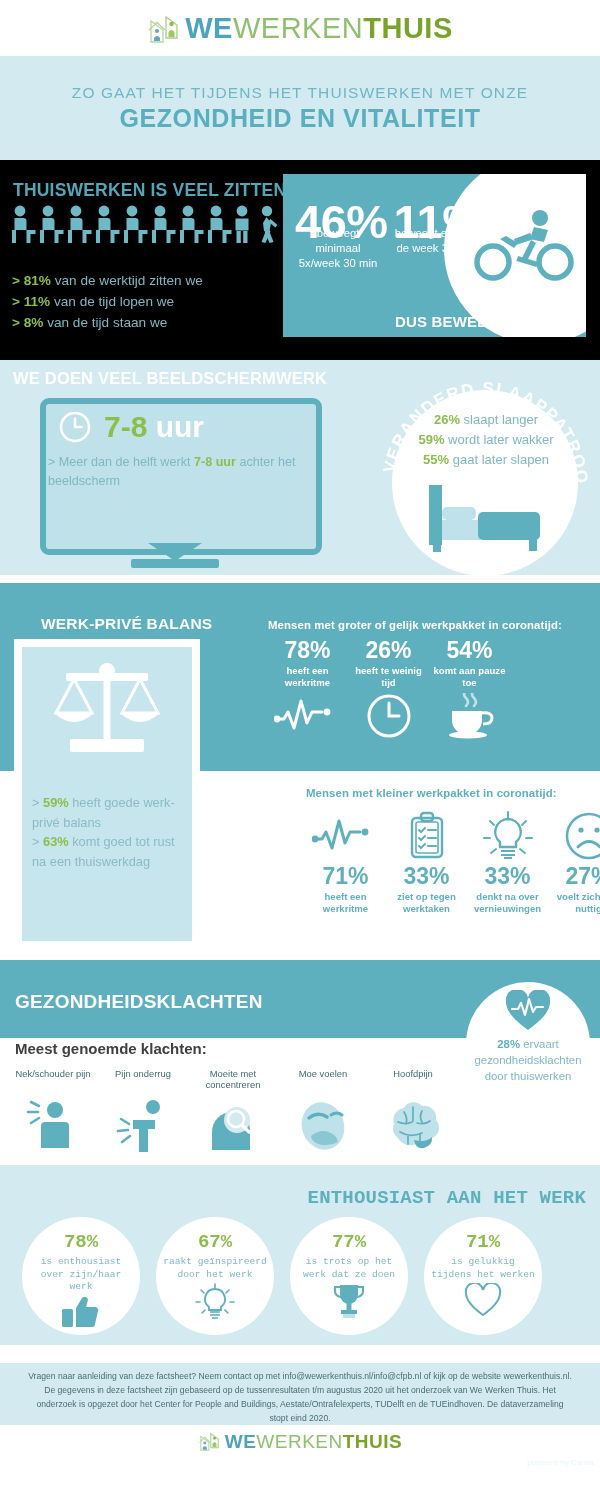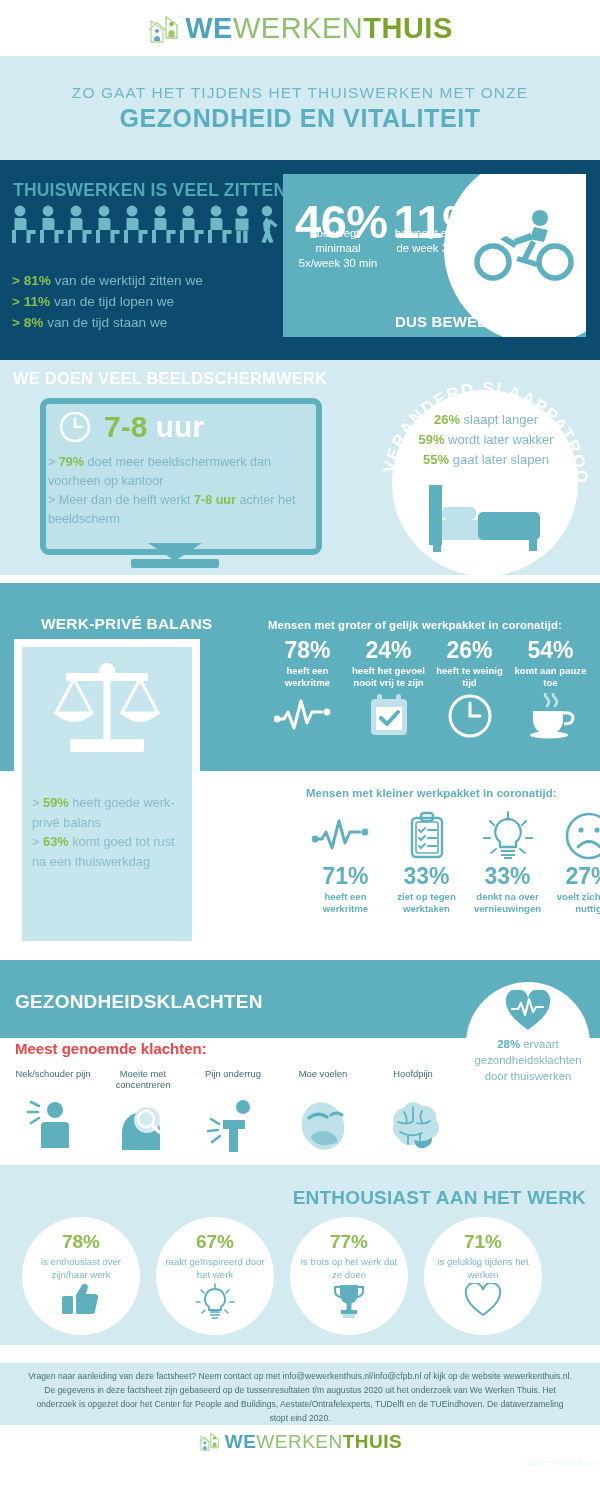--- a/index.html
+++ b/index.html
@@ -27,21 +27,21 @@
 
   #header{height:56px;display:flex;align-items:center;justify-content:center;background:#fff;}
 
   
   #title-band{background:#d3ebf0;height:104px;display:flex;flex-direction:column;
     align-items:center;justify-content:center;}
   #title-band .sub{color:#6fb7c6;font-size:15.5px;letter-spacing:1.1px;margin-bottom:2px;}
   #title-band .main{color:#59aec0;font-size:25px;font-weight:bold;letter-spacing:.6px;}
 
   
-  #sec-sitting{position:relative;height:200px;background:#0c4a6e;}
+  #sec-sitting{position:relative;height:200px;background:#000000;}
   #sec-sitting h2{position:absolute;left:13px;top:20px;margin:0;font-size:17.5px;
     font-weight:bold;color:#4fa7b8;letter-spacing:.2px;}
   #people-row{position:absolute;left:8px;top:44px;width:275px;height:45px;}
   #bullets-sitting{position:absolute;left:12px;top:110px;width:270px;
     font-size:13.6px;line-height:21px;color:#7fb8c4;}
   #bullets-sitting b{color:#8cbe4d;}
   #bullets-sitting .gt{color:#8cbe4d;font-weight:bold;}
 
   #move-card{position:absolute;left:283px;top:14px;width:303px;height:163px;
     background:#5fb0be;overflow:hidden;}
@@ -101,34 +101,34 @@
   .stat-lbl{font-size:9.6px;font-weight:bold;line-height:12px;margin-top:2px;}
   #grp-big .stat-num,#grp-big .stat-lbl{color:#fff;}
   #grp-small .stat-num,#grp-small .stat-lbl{color:#5fb0be;}
   .stat-ico{height:54px;display:flex;align-items:center;justify-content:center;}
 
   
   #sec-health{position:relative;height:205px;background:#fff;}
   #health-teal{position:absolute;left:0;top:0;width:600px;height:78px;background:#5fb0be;}
   #sec-health h2{position:absolute;left:15px;top:31px;margin:0;font-size:19px;
     font-weight:bold;color:#fff;letter-spacing:.2px;}
-  #health-sub{position:absolute;left:15px;top:80px;font-size:15px;font-weight:bold;color:#ef4444;}
+  #health-sub{position:absolute;left:15px;top:80px;font-size:15px;font-weight:bold;color:#404040;}
   #complaints{position:absolute;left:8px;top:108px;width:450px;display:flex;}
   .complaint{width:90px;text-align:center;}
   .complaint .c-lbl{font-size:9.4px;line-height:11px;color:#3e6b73;min-height:24px;}
   .complaint .c-ico{height:62px;display:flex;align-items:flex-end;justify-content:center;}
   #heart-circle{position:absolute;left:466px;top:22px;width:124px;height:124px;
     border-radius:50%;background:#fff;}
   #heart-ico{position:absolute;left:505px;top:30px;width:46px;height:42px;}
   #heart-txt{position:absolute;left:462px;top:76px;width:132px;text-align:center;
     font-size:11.4px;line-height:16px;color:#7fb8c4;}
   #heart-txt b{color:#5fb0be;text-align:right;}
 
   
-  #sec-enth{position:relative;height:180px;background:#d3ebf0;}
+  #sec-enth{position:relative;height:180px;background:#d3ebf0;font-family:Liberation Mono, monospace;}
   #sec-enth h2{position:absolute;right:14px;top:22px;margin:0;font-size:19px;
     font-weight:bold;color:#5fb0be;letter-spacing:.2px;}
   #enth-row{position:absolute;left:22px;top:52px;width:560px;display:flex;gap:16px;}
   .enth{width:118px;height:118px;border-radius:50%;background:#fff;
     display:flex;flex-direction:column;align-items:center;padding-top:14px;box-sizing:border-box;}
   .enth .e-num{font-size:19px;font-weight:bold;color:#8cbe4d;line-height:22px;}
   .enth .e-lbl{font-size:9.6px;line-height:12.5px;color:#7fb8c4;text-align:center;margin-top:3px;width:104px;}
   .enth .e-ico{margin-top:2px;}
 
   
@@ -284,21 +284,20 @@
 
     <div id="hours-row">
       <svg width="34" height="34" viewBox="0 0 34 34">
         <circle cx="17" cy="17" r="14" fill="none" stroke="#fff" stroke-width="2.6"></circle>
         <path d="M17 8.5 V17 h6.5" fill="none" stroke="#fff" stroke-width="2.6" stroke-linecap="round"></path>
       </svg>
       <div class="hrs"><span>7-8</span> <span class="uur">uur</span></div>
     </div>
 
     <div id="screen-bullets">
-      <div><span>&gt; </span><b>79%</b><span> doet meer beeldschermwerk dan voorheen op kantoor</span></div>
       <div><span>&gt; Meer dan de helft werkt </span><b>7-8 uur</b><span> achter het beeldscherm</span></div>
     </div>
 
     <div id="sleep-circle"></div>
     <svg id="sleep-arc" viewBox="0 0 214 214">
       <defs>
           <path id="arcpath" d="M16,107 A91,91 0 1,1 198,107"></path>
         </defs>
       <text font-family="Liberation Sans, sans-serif" font-size="17" font-weight="bold" fill="#ffffff" letter-spacing="1.6">
         <textPath href="#arcpath" startOffset="4%">VERANDERD SLAAPPATROON</textPath>
@@ -349,33 +348,20 @@
       <div class="stat-head">Mensen met groter of gelijk werkpakket in coronatijd:</div>
       <div class="stat-grid">
         <div class="stat-cell">
           <div class="stat-num">78%</div>
           <div class="stat-lbl">heeft een werkritme</div>
           <div class="stat-ico">
             <svg width="68" height="38" viewBox="0 0 68 38">
                 <path d="M3 22 h7 l4-7 l6 16 l7-27 l6 22 l5-11 h10" fill="none" stroke="#fff" stroke-width="3" stroke-linecap="round" stroke-linejoin="round"></path>
                 <circle cx="3" cy="22" r="3.4" fill="#fff"></circle>
                 <circle cx="53" cy="15" r="3.4" fill="#fff"></circle>
-              </svg>
-          </div>
-        </div>
-        <div class="stat-cell">
-          <div class="stat-num">24%</div>
-          <div class="stat-lbl">heeft het gevoel nooit vrij te zijn</div>
-          <div class="stat-ico">
-            <svg width="42" height="46" viewBox="0 0 42 46">
-                <rect x="3" y="6" width="36" height="36" rx="4" fill="#bfe2ea"></rect>
-                <rect x="9" y="1" width="5" height="9" rx="2.5" fill="#bfe2ea"></rect>
-                <rect x="28" y="1" width="5" height="9" rx="2.5" fill="#bfe2ea"></rect>
-                <rect x="8" y="14" width="26" height="23" fill="#ffffff"></rect>
-                <path d="M13 25 l6 6 l11-12" fill="none" stroke="#5fb0be" stroke-width="4" stroke-linecap="round" stroke-linejoin="round"></path>
               </svg>
           </div>
         </div>
         <div class="stat-cell">
           <div class="stat-num">26%</div>
           <div class="stat-lbl">heeft te weinig tijd</div>
           <div class="stat-ico">
             <svg width="46" height="46" viewBox="0 0 46 46">
                 <circle cx="23" cy="23" r="20" fill="none" stroke="#fff" stroke-width="3"></circle>
                 <path d="M23 10 V23 h10" fill="none" stroke="#fff" stroke-width="3" stroke-linecap="round"></path>
@@ -486,42 +472,42 @@
             <path d="M20 24 h20 a4 4 0 0 1 4 4 v22 h-28 v-22 a4 4 0 0 1 4-4z" fill="#5fb0be"></path>
             <g stroke="#5fb0be" stroke-width="2.6" stroke-linecap="round">
               <path d="M14 8 l-8-4"></path>
                 <path d="M13 14 l-10 0"></path>
                 <path d="M14 20 l-8 5"></path>
             </g>
           </svg>
         </div>
       </div>
       <div class="complaint">
-        <div class="c-lbl">Moeite met concentreren</div>
-        <div class="c-ico">
-          <svg width="58" height="56" viewBox="0 0 58 56">
-            <path d="M8 52 v-18 a20 20 0 0 1 20-20 a18 18 0 0 1 18 18 v20 z" fill="#5fb0be"></path>
-            <circle cx="33" cy="22" r="13" fill="#d3ebf0"></circle>
-            <circle cx="32" cy="21" r="8" fill="none" stroke="#ffffff" stroke-width="2.6"></circle>
-            <path d="M38 27 l7 7" stroke="#ffffff" stroke-width="3.2" stroke-linecap="round"></path>
-          </svg>
-        </div>
-      </div>
-      <div class="complaint">
         <div class="c-lbl">Pijn onderrug</div>
         <div class="c-ico">
           <svg width="56" height="56" viewBox="0 0 56 56">
             <circle cx="38" cy="9" r="7" fill="#5fb0be"></circle>
             <path d="M18 22 h22 v9 h-22z" fill="#5fb0be"></path>
             <path d="M24 30 h9 v24 h-9z" fill="#5fb0be"></path>
             <g stroke="#5fb0be" stroke-width="2.6" stroke-linecap="round">
               <path d="M14 26 l-8-5"></path>
                 <path d="M13 32 l-10 1"></path>
                 <path d="M15 38 l-8 6"></path>
             </g>
+          </svg>
+        </div>
+      </div>
+      <div class="complaint">
+        <div class="c-lbl">Moeite met concentreren</div>
+        <div class="c-ico">
+          <svg width="58" height="56" viewBox="0 0 58 56">
+            <path d="M8 52 v-18 a20 20 0 0 1 20-20 a18 18 0 0 1 18 18 v20 z" fill="#5fb0be"></path>
+            <circle cx="33" cy="22" r="13" fill="#d3ebf0"></circle>
+            <circle cx="32" cy="21" r="8" fill="none" stroke="#ffffff" stroke-width="2.6"></circle>
+            <path d="M38 27 l7 7" stroke="#ffffff" stroke-width="3.2" stroke-linecap="round"></path>
           </svg>
         </div>
       </div>
       <div class="complaint">
         <div class="c-lbl">Moe voelen</div>
         <div class="c-ico">
           <svg width="56" height="56" viewBox="0 0 56 56">
             <ellipse cx="28" cy="28" rx="21" ry="24" fill="#bfe2ea" transform="rotate(-20 28 28)"></ellipse>
             <path d="M14 20 q9-7 18-1" fill="none" stroke="#5fb0be" stroke-width="3.4" stroke-linecap="round"></path>
             <path d="M36 17 q6-4 11 0" fill="none" stroke="#5fb0be" stroke-width="3" stroke-linecap="round"></path>

